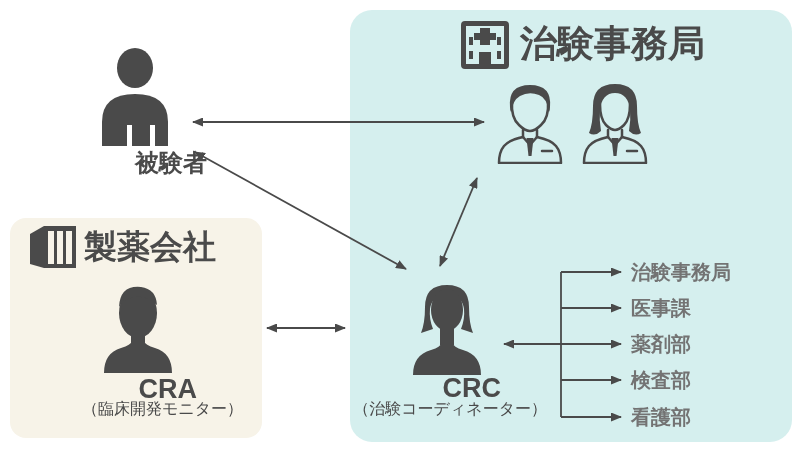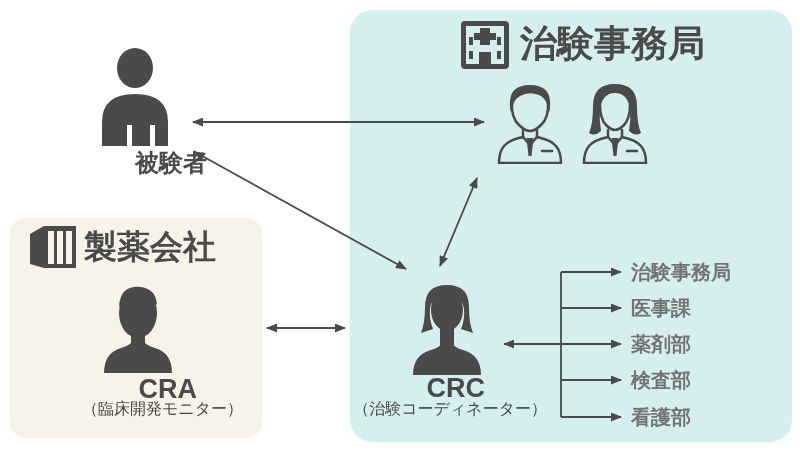--- a/index.html
+++ b/index.html
@@ -16,21 +16,21 @@
   .label{position:absolute;text-align:right;color:#4a4a4a;}
   .title{position:absolute;font-weight:700;color:#4a4a4a;white-space:nowrap;}
   .pharma-title{left:84px;top:227px;font-size:33px;line-height:40px;}
   .medical-title{left:520px;top:22px;font-size:37px;line-height:44px;}
   .subject-label{left:67px;top:147px;width:140px;font-size:24px;font-weight:600;}
   .doctors-label{left:493px;top:179px;width:160px;font-size:21px;line-height:26px;font-weight:600;}
   .person-name{font-size:27px;font-weight:600;}
   .person-sub{font-size:16px;font-weight:500;white-space:nowrap;}
   .cra-name{left:77px;top:374px;width:120px;}
   .cra-sub{left:31px;top:399px;width:212px;}
-  .crc-name{left:365px;top:373px;width:120px;}
+  .crc-name{left:381px;top:373px;width:120px;}
   .crc-sub{left:335px;top:399px;width:212px;}
   .dept{position:absolute;left:631px;height:26px;font-size:20px;font-weight:600;line-height:26px;white-space:nowrap;color:#737373;}
   svg{display:block;}
   .arrow-layer{position:absolute;left:0;top:0;pointer-events:none;}
 </style>
 </head>
 <body>
 
 <div class="box medical-box"></div>
 <div class="box pharma-box"></div>

